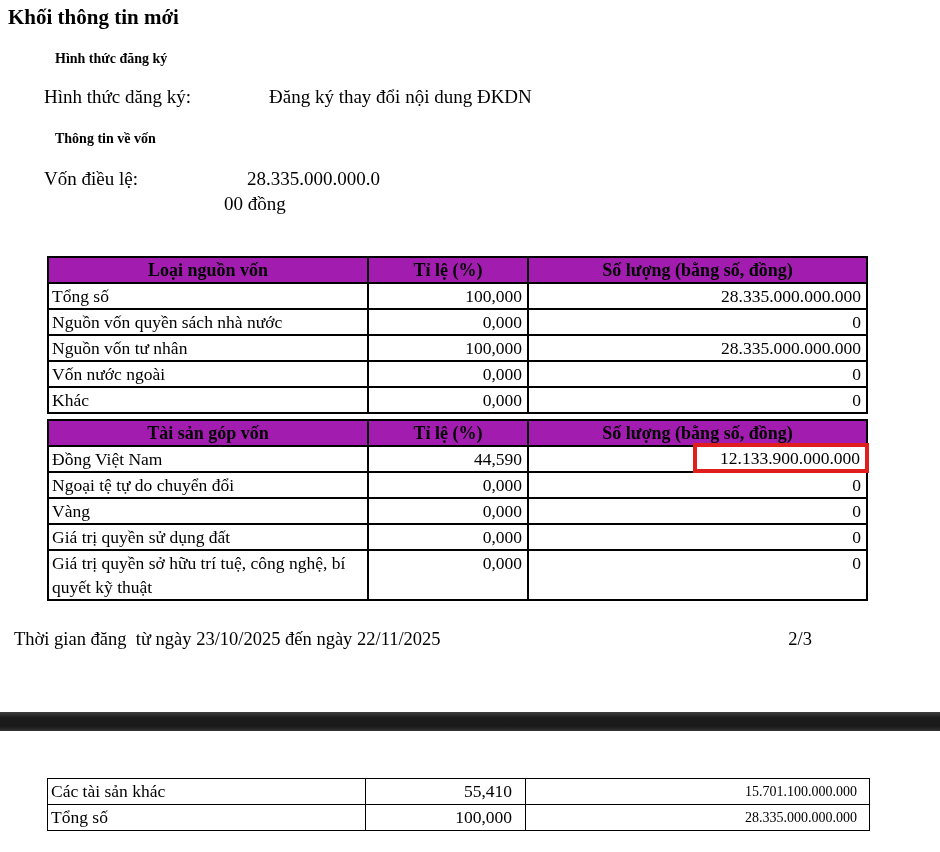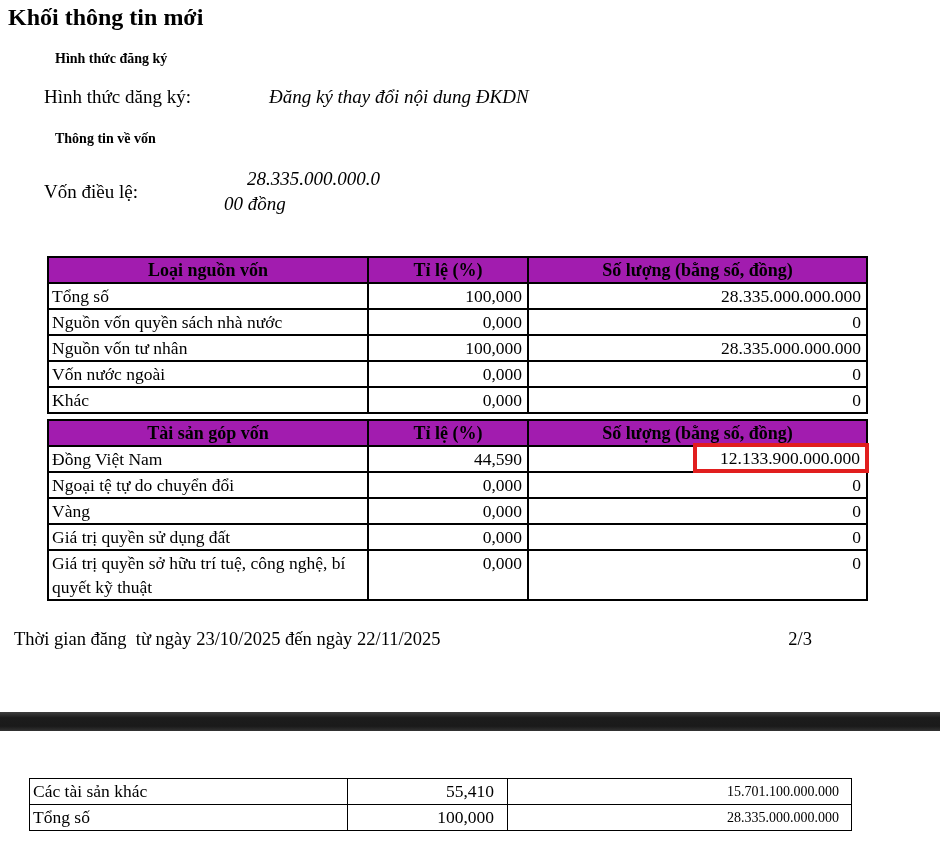--- a/index.html
+++ b/index.html
@@ -6,36 +6,36 @@
   .page{
     position:relative;
     width:940px;height:852px;
     background:#fff;
     font-family:"Liberation Serif","DejaVu Serif",serif;
     color:#000;
     overflow:hidden;
   }
   .block-title{
     margin:0;padding:5px 0 0 8px;
-    font-size:24px;font-weight:bold;line-height:24px;
+    font-size:21px;font-weight:bold;line-height:24px;
   }
   .section-heading{
     margin:0;padding:18px 0 0 55px;
     font-size:14px;font-weight:bold;line-height:24px;
   }
   .field{
     display:flex;align-items:flex-start;
     padding-left:44px;margin-top:13px;
     font-size:19px;line-height:25px;
   }
   .field .field-label{flex:0 0 auto;}
   .field-reg .field-label{width:225px;}
-  .field-cap{margin-top:15px;align-items:center;}
+  .field-cap{margin-top:15px;}
   .field-cap .field-label{width:180px;}
-  .italic-value{font-style:italic;}
+  .italic-value{}
 
   table{border-collapse:collapse;table-layout:fixed;}
   .main-table{
     width:821px;margin-left:47px;
     font-size:17.5px;
   }
   .main-table col.c1{width:320px;}
   .main-table col.c2{width:160px;}
   .main-table th{
     background:#a21caf;
@@ -69,21 +69,21 @@
   .footer-row .duration{white-space:pre;}
   .footer-row .page-num{margin-left:auto;padding-right:128px;}
 
   .separator-bar{
     position:absolute;left:0;top:712px;
     width:940px;height:19px;
     background:linear-gradient(180deg,#3f3f3f 0%,#1c1c1c 30%,#1a1a1a 75%,#333 100%);
   }
 
   .cont-table{
-    position:absolute;left:29px;top:778px;
+    position:absolute;left:47px;top:778px;
     width:823px;font-size:17.5px;
   }
   .cont-table col.c1{width:318px;}
   .cont-table col.c2{width:160px;}
   .cont-table td{
     border:1.5px solid #000;
     height:24px;padding:0;line-height:25px;vertical-align:middle;
   }
   .cont-table td.lbl{padding-left:3px;text-align:left;}
   .cont-table td.num{padding-right:13px;text-align:right;}

